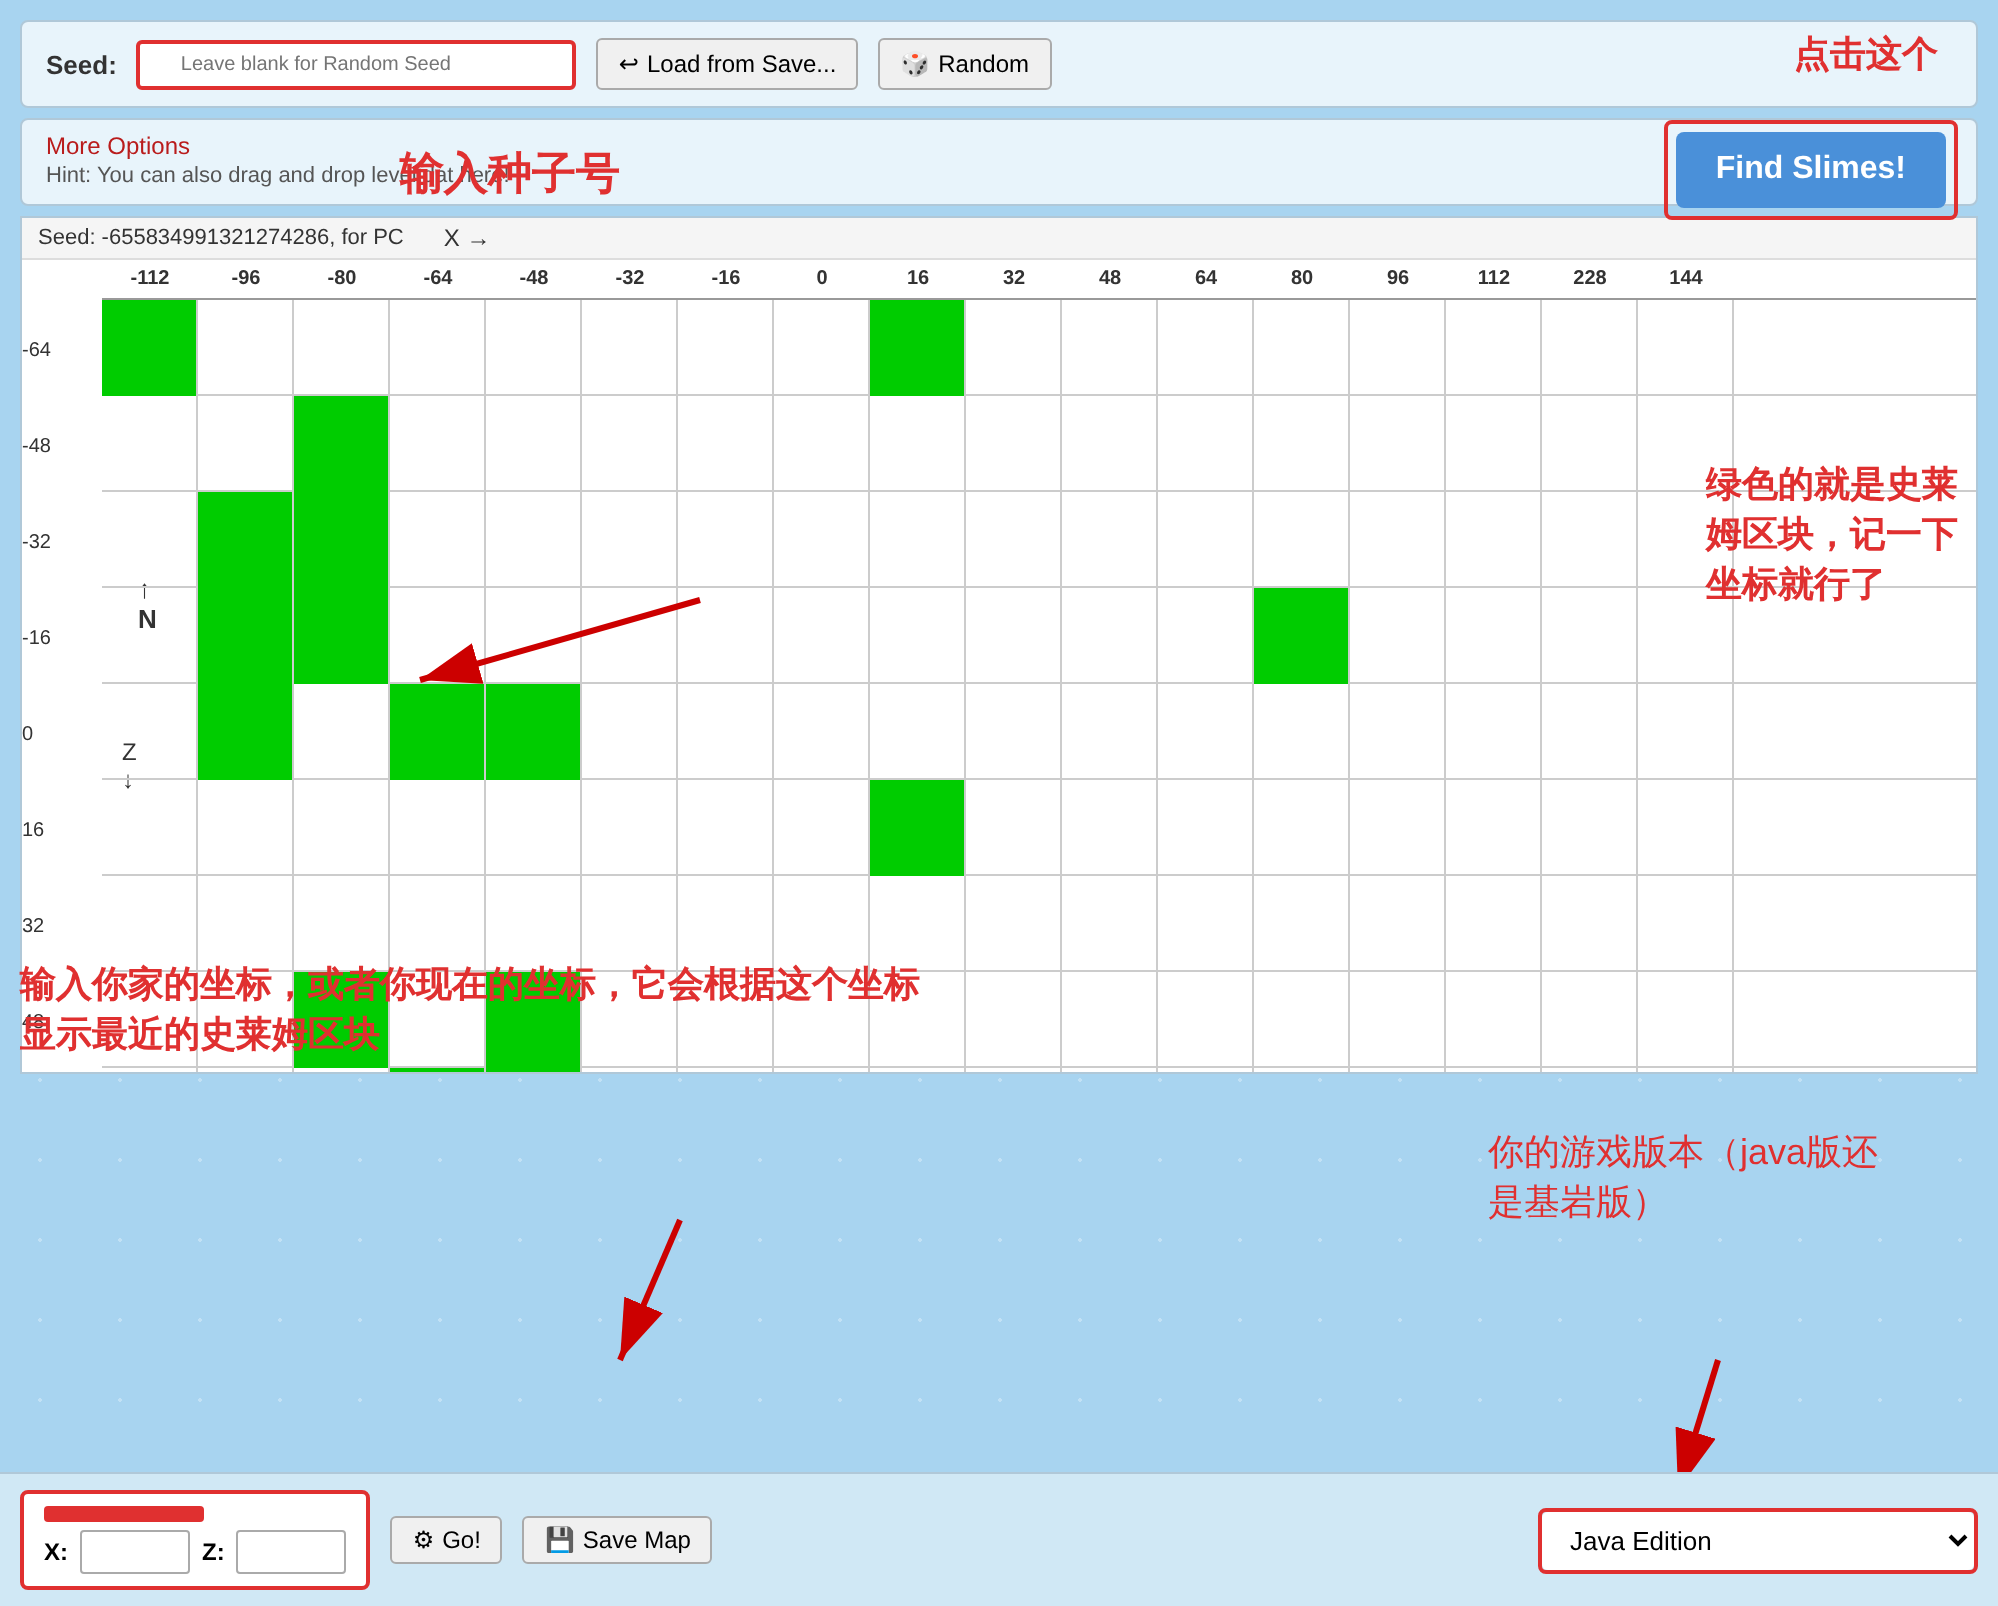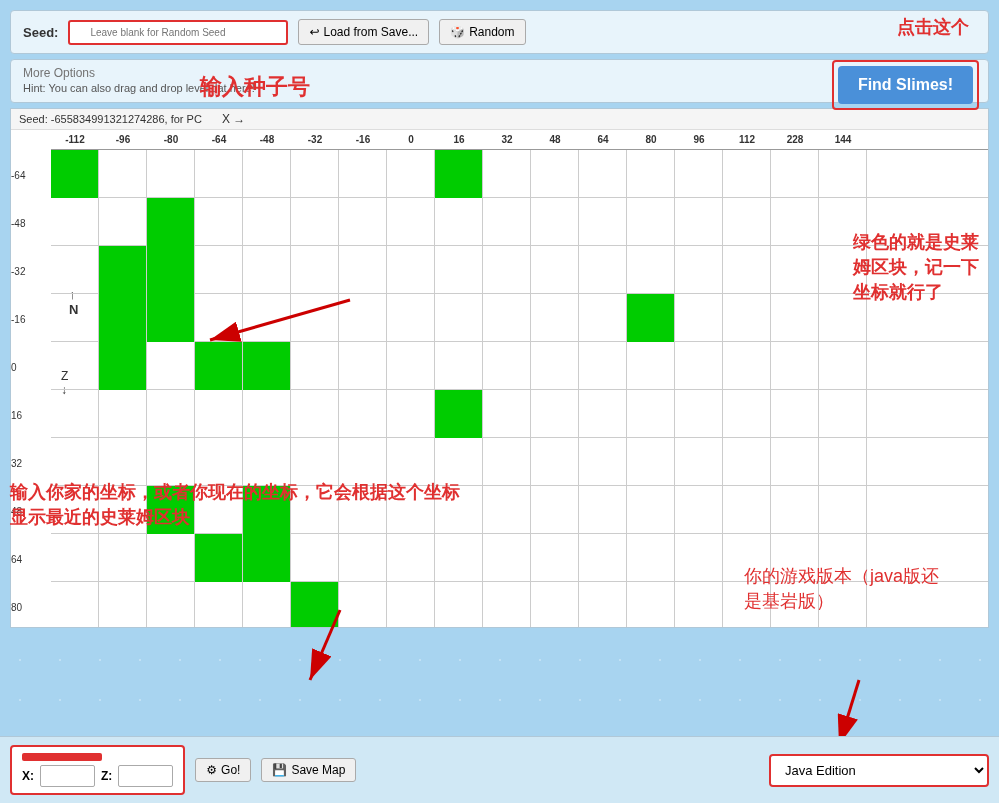--- a/index.html
+++ b/index.html
@@ -119,21 +119,21 @@
     
     .options-area {
       background: #e8f4fb;
       border: 1px solid #b0c8d8;
       border-radius: 4px;
       padding: 5px 12px 8px;
       margin-bottom: 5px;
     }
 
     .more-options-link {
-      color: #737373;
+      color: #b91c1c;
       text-decoration: none;
       font-size: 12px;
     }
 
     
     .annotation-seed {
       position: absolute;
       top: 72px;
       left: 200px;
       color: #e03030;
@@ -412,21 +412,21 @@
       <span>🎲</span>
       <span>Random</span>
     </button>
   </div>
 
   <div class="options-area">
     <a href="#" class="more-options-link">More Options</a>
     <div class="hint-text">Hint: You can also drag and drop level.dat here!</div>
   </div>
 
-  <div class="map-container" style="height: 520px;">
+  <div class="map-container" style="height: 429px;">
 
     <div class="map-header">
       <span>Seed: -655834991321274286, for PC</span>
       <span class="x-arrow">X →</span>
     </div>
 
     <div class="n-arrow">
       ↑<br>N
     </div>
 

